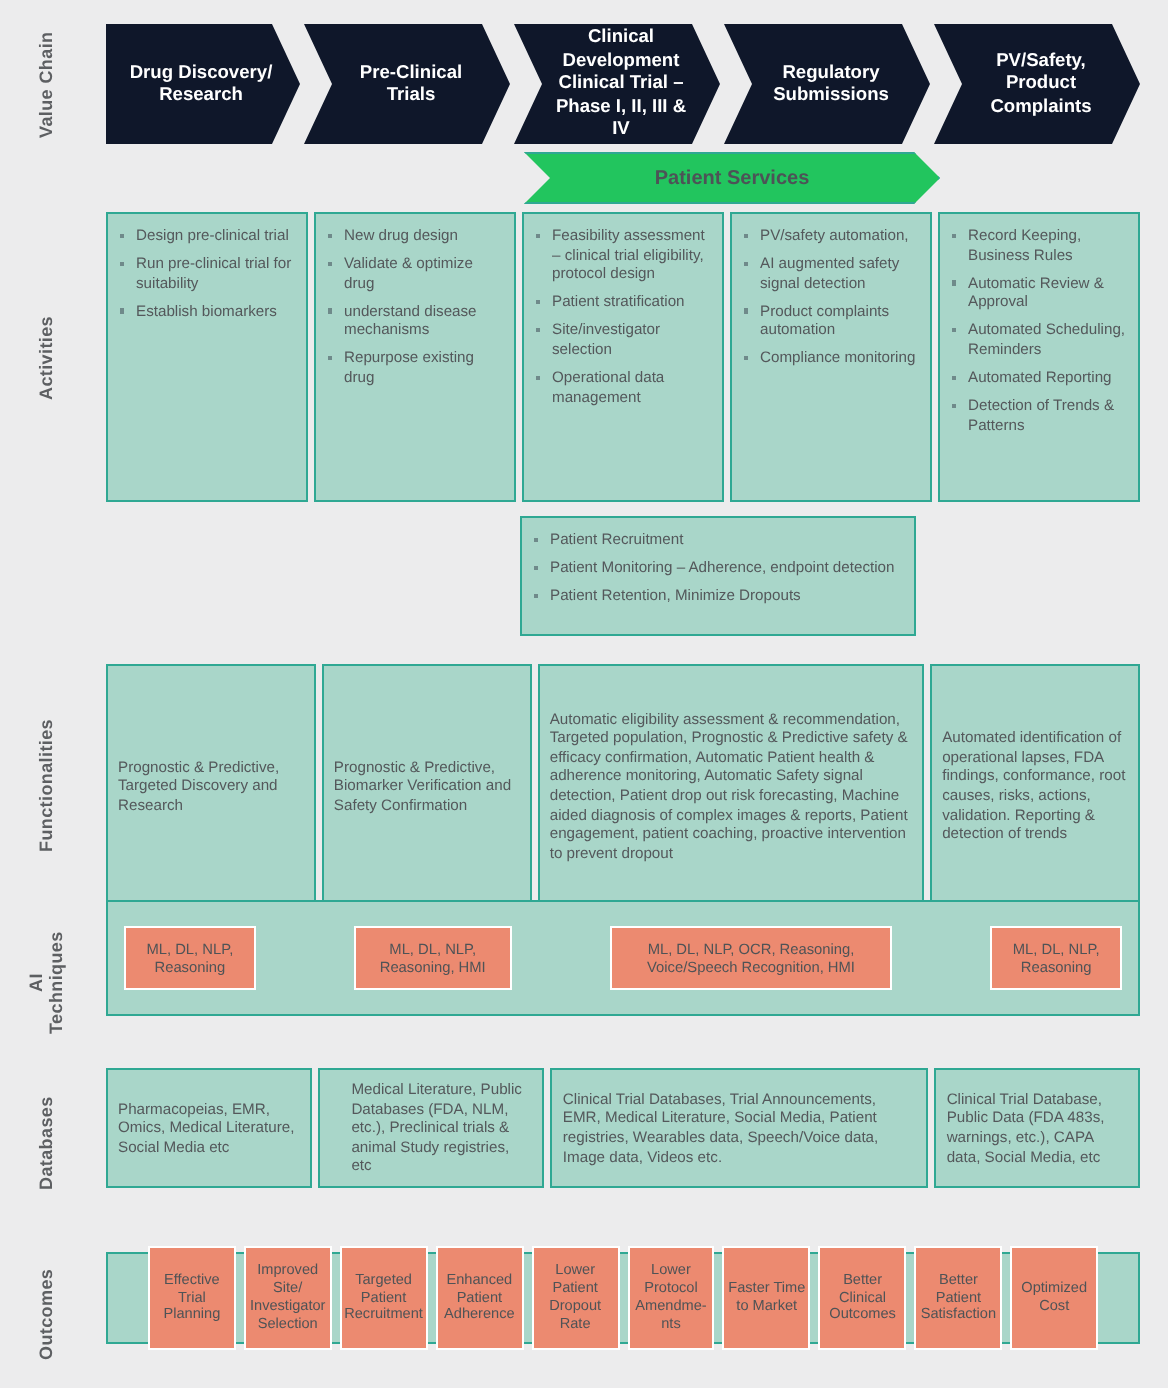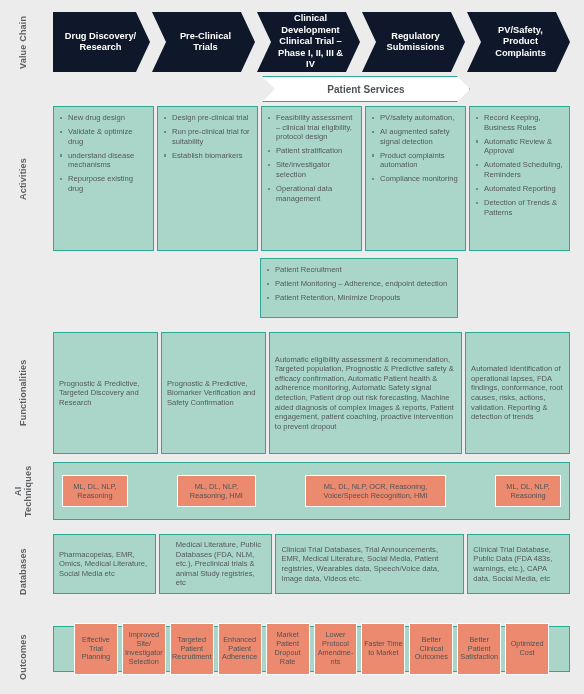--- a/index.html
+++ b/index.html
@@ -30,21 +30,21 @@
     display:flex;align-items:center;justify-content:center;
     text-align:center;font-size:9.3px;line-height:11.5px;font-weight:bold;
     clip-path:polygon(0 0, calc(100% - 14px) 0, 100% 50%, calc(100% - 14px) 100%, 0 100%, 14px 50%);
     padding:0 12px 0 16px;box-sizing:border-box;
   }
   .chev.first{clip-path:polygon(0 0, calc(100% - 14px) 0, 100% 50%, calc(100% - 14px) 100%, 0 100%);padding-left:10px;}
 
   
   .ps{
     position:absolute;left:262px;top:76px;width:208px;height:26px;
-    background:#ffffff;border:1px solid #2fa893;box-sizing:border-box;
+    background:#22c55e;border:1px solid #2fa893;box-sizing:border-box;
     color:#4d5357;font-weight:bold;font-size:10px;
     display:flex;align-items:center;justify-content:center;
     clip-path:polygon(0 0, calc(100% - 13px) 0, 100% 50%, calc(100% - 13px) 100%, 0 100%, 13px 50%);
   }
 
   
   .cardrow{position:absolute;left:53px;width:517px;display:flex;gap:3px;}
   .card{
     background:#a9d6c9;border:1px solid #2fa893;box-sizing:border-box;
     flex:1 1 0;padding:6px 5px;
@@ -102,31 +102,31 @@
     <div class="chev">Clinical Development Clinical Trial – Phase I, II, III &amp; IV</div>
     <div class="chev">Regulatory Submissions</div>
     <div class="chev">PV/Safety, Product Complaints</div>
   </div>
 
   <div class="ps">Patient Services</div>
 
   <div class="cardrow" style="top:106px;height:145px;">
     <div class="card">
       <ul>
+        <li>Design pre-clinical trial</li>
+        <li>Run pre-clinical trial for suitability</li>
+        <li>Establish biomarkers</li>
+      </ul>
+    </div>
+    <div class="card">
+      <ul>
         <li>New drug design</li>
         <li>Validate &amp; optimize drug</li>
         <li>understand disease mechanisms</li>
         <li>Repurpose existing drug</li>
-      </ul>
-    </div>
-    <div class="card">
-      <ul>
-        <li>Design pre-clinical trial</li>
-        <li>Run pre-clinical trial for suitability</li>
-        <li>Establish biomarkers</li>
       </ul>
     </div>
     <div class="card">
       <ul>
         <li>Feasibility assessment – clinical trial eligibility, protocol design</li>
         <li>Patient stratification</li>
         <li>Site/investigator selection</li>
         <li>Operational data management</li>
       </ul>
     </div>
@@ -159,40 +159,40 @@
     </div>
   </div>
 
   <div class="cardrow" style="top:332px;height:122px;">
     <div class="card ctr" style="flex:1.01 1 0;">Prognostic &amp; Predictive, Targeted Discovery and Research</div>
     <div class="card ctr" style="flex:1.01 1 0;">Prognostic &amp; Predictive, Biomarker Verification and Safety Confirmation</div>
     <div class="card ctr" style="flex:1.97 1 0;">Automatic eligibility assessment &amp; recommendation, Targeted population, Prognostic &amp; Predictive safety &amp; efficacy confirmation, Automatic Patient health &amp; adherence monitoring, Automatic Safety signal detection, Patient drop out risk forecasting, Machine aided diagnosis of complex images &amp; reports, Patient engagement, patient coaching, proactive intervention to prevent dropout</div>
     <div class="card ctr" style="flex:1.01 1 0;">Automated identification of operational lapses, FDA findings, conformance, root causes, risks, actions, validation. Reporting &amp; detection of trends</div>
   </div>
 
-  <div class="band" style="top:462px;height:58px;gap:34px;">
+  <div class="band" style="top:450px;height:58px;gap:34px;">
     <div class="pill" style="width:87px;height:32px;margin-right:15px;">ML, DL, NLP, Reasoning</div>
     <div class="pill" style="width:105px;height:32px;margin-right:15px;">ML, DL, NLP, Reasoning, HMI</div>
     <div class="pill" style="width:190px;height:32px;margin-right:15px;text-align:center;">ML, DL, NLP, OCR, Reasoning, Voice/Speech Recognition, HMI</div>
     <div class="pill" style="width:87px;height:32px;">ML, DL, NLP, Reasoning</div>
   </div>
 
   <div class="cardrow" style="top:534px;height:60px;">
     <div class="card ctr" style="flex:1.01 1 0;">Pharmacopeias, EMR, Omics, Medical Literature, Social Media etc</div>
     <div class="card ctr" style="flex:1.01 1 0;padding-left:16px;">Medical Literature, Public Databases (FDA, NLM, etc.), Preclinical trials &amp; animal Study registries, etc</div>
     <div class="card ctr" style="flex:1.97 1 0;">Clinical Trial Databases, Trial Announcements, EMR, Medical Literature, Social Media, Patient registries, Wearables data, Speech/Voice data, Image data, Videos etc.</div>
     <div class="card ctr" style="flex:1.01 1 0;">Clinical Trial Database, Public Data (FDA 483s, warnings, etc.), CAPA data, Social Media, etc</div>
   </div>
 
   <div class="band" style="top:626px;height:46px;padding:0 20px;gap:4px;">
     <div class="obox">Effective Trial Planning</div>
     <div class="obox">Improved Site/ Investigator Selection</div>
     <div class="obox">Targeted Patient Recruitment</div>
     <div class="obox">Enhanced Patient Adherence</div>
-    <div class="obox">Market Patient Dropout Rate</div>
+    <div class="obox">Lower Patient Dropout Rate</div>
     <div class="obox">Lower Protocol Amendme-nts</div>
     <div class="obox">Faster Time to Market</div>
     <div class="obox">Better Clinical Outcomes</div>
     <div class="obox">Better Patient Satisfaction</div>
     <div class="obox">Optimized Cost</div>
   </div>
 
 </div>
 
 </body></html>

